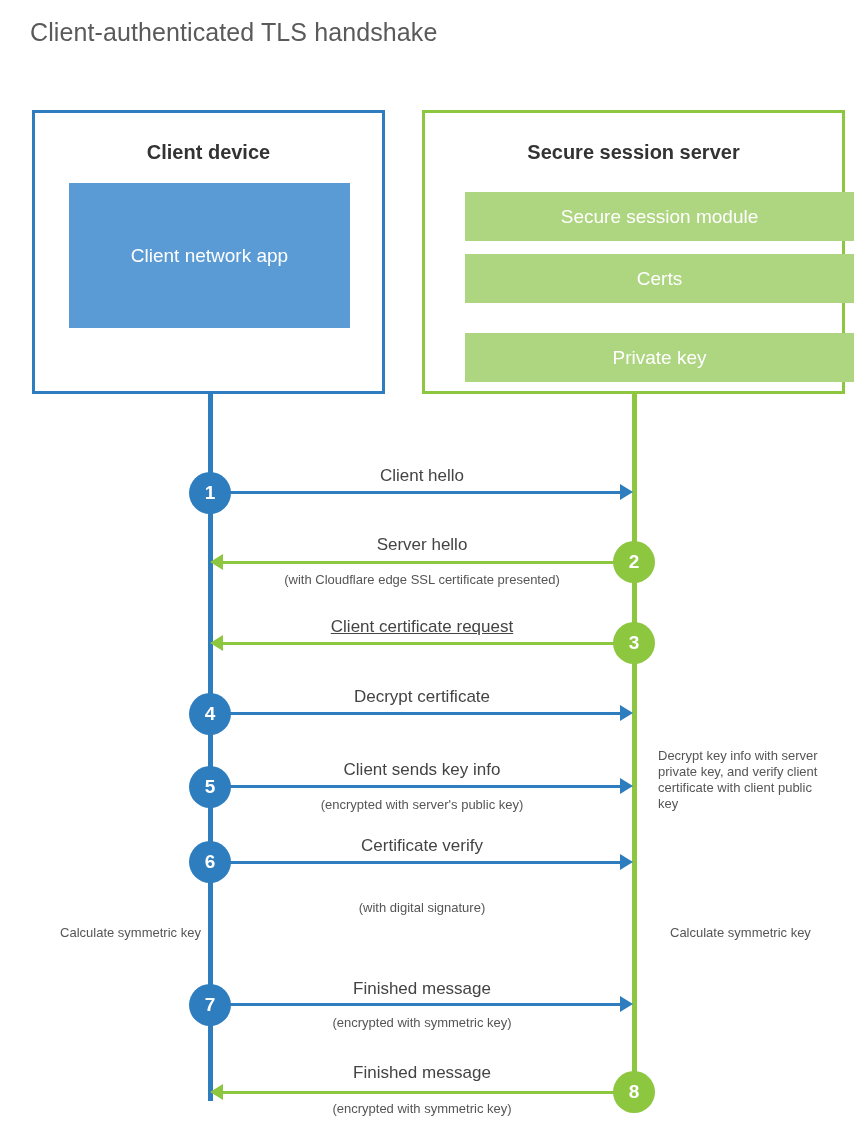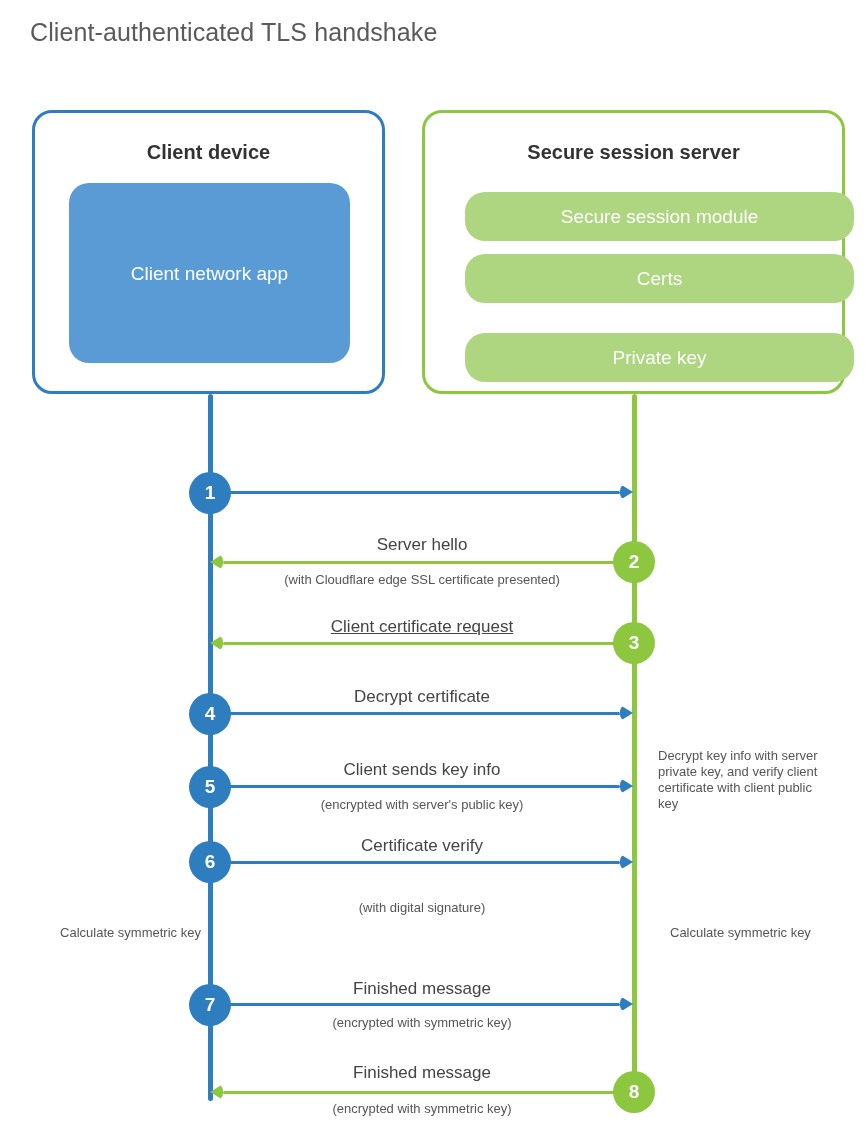--- a/index.html
+++ b/index.html
@@ -1,16 +1,16 @@
 <!DOCTYPE html>
 <html><head>
 <meta charset="utf-8">
 <title>Client-authenticated TLS handshake</title>
 <style>
-  * { box-sizing: border-box; margin: 0; padding: 0; border-radius: 20px; }
+  * { box-sizing: border-box; margin: 0; padding: 0; }
   html, body {
     width: 865px;
     height: 1146px;
     background: #ffffff;
     font-family: "Liberation Sans", sans-serif;
   }
   #stage {
     position: relative;
     width: 865px;
     height: 1146px;
@@ -55,21 +55,21 @@
     font-weight: bold;
     color: #333333;
   }
 
   
   #client-app {
     position: absolute;
     left: 34px;
     top: 70px;
     width: 281px;
-    height: 180px;
+    height: 145px;
     background: #5B9BD5;
     color: #ffffff;
     font-size: 19px;
     line-height: 25px;
     display: flex;
     align-items: center;
     justify-content: center;
     text-align: center;
   }
 
@@ -192,20 +192,21 @@
   <div class="entity-box" id="server-box">
     <div class="entity-title">Secure session server</div>
     <div class="server-bar" id="server-bar-0">Secure session module</div>
     <div class="server-bar" id="server-bar-1">Certs</div>
     <div class="server-bar" id="server-bar-2">Private key</div>
   </div>
 
   <div class="lifeline" id="client-lifeline"></div>
   <div class="lifeline" id="server-lifeline"></div>
 
+  <div class="msg-label" style="left:210px; top:466px; width:424px;">Client hello</div>
   <div class="msg-line blue" style="left:210px; top:491px; width:410px;"></div>
   <div class="arrow-head right" style="left:620px; top:484px;"></div>
   <div class="step-circle blue" style="top:472px;">1</div>
 
   <div class="msg-label" style="left:210px; top:535px; width:424px;">Server hello</div>
   <div class="msg-line green" style="left:223px; top:561px; width:410px;"></div>
   <div class="arrow-head left" style="left:210px; top:554px;"></div>
   <div class="msg-sublabel" style="left:210px; top:572px; width:424px;">(with Cloudflare edge SSL certificate presented)</div>
   <div class="step-circle green" style="top:541px;">2</div>
 

